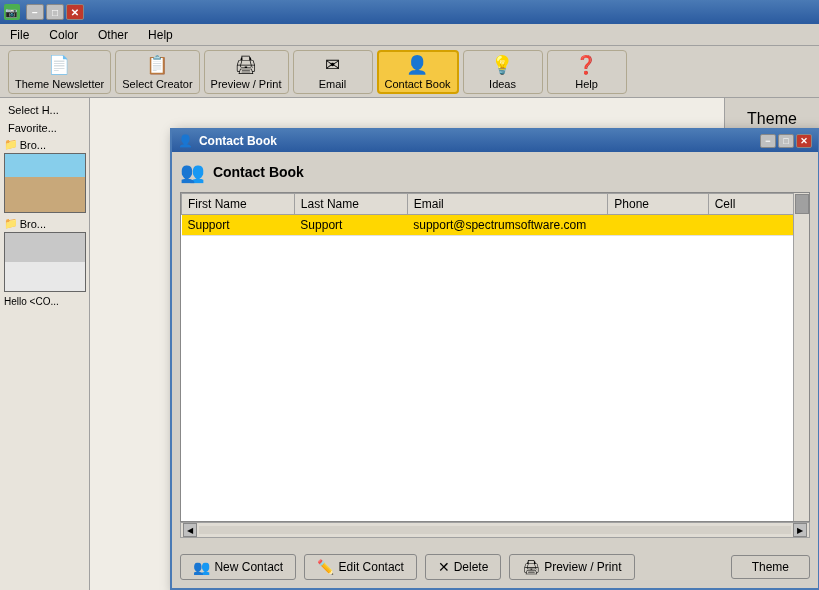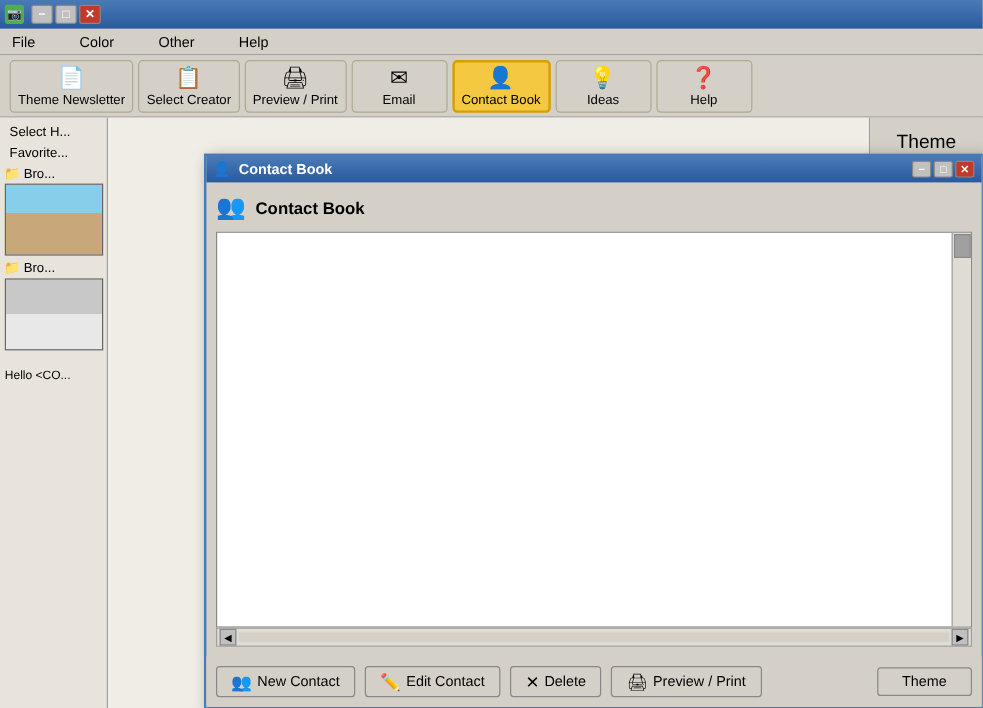--- a/index.html
+++ b/index.html
@@ -46,21 +46,21 @@
     .title-btn.close-btn { background: #c0392b; color: white; }
 
     
     .menu-bar {
       background: #d4d0c8;
       height: 22px;
       display: flex;
       align-items: center;
       padding: 0 4px;
       border-bottom: 1px solid #a0a0a0;
-      gap: 25px;
+      gap: 8px;
     }
     .menu-item {
       padding: 2px 6px;
       cursor: pointer;
       font-size: 12px;
     }
 
     
     .toolbar {
       background: #d4d0c8;
@@ -118,21 +118,21 @@
     }
     .sidebar-folder {
       display: flex; align-items: center; gap: 2px;
       font-size: 11px;
       margin-bottom: 2px;
       cursor: pointer;
     }
     .thumb { width: 82px; height: 60px; background: #8899aa; border: 1px solid #666; margin-bottom: 4px; overflow: hidden; position: relative; }
     .thumb-img-desert { background: linear-gradient(to bottom, #87CEEB 40%, #c8a87a 40%); }
     .thumb-img-snow { background: linear-gradient(to bottom, #c8c8c8 50%, #e8e8e8 50%); }
-    .sidebar-text { font-size: 10px; word-wrap: break-word; margin-top: 16px; }
+    .sidebar-text { font-size: 10px; word-wrap: break-word; margin-top: 4px; }
 
     
     .content-area {
       flex: 1;
       background: #f0ede6;
       position: relative;
     }
 
     
     .right-panel {
@@ -409,20 +409,40 @@
             </div>
           </div>
 
           <div class="modal-content">
             <div class="modal-header-row">
               <span class="modal-header-icon">👥</span>
               <span class="modal-header-title">Contact Book</span>
             </div>
 
             <div class="contact-table-wrapper">
+              <table class="contact-table">
+                <thead>
+                  <tr>
+                    <th class="col-first">First Name</th>
+                    <th class="col-last">Last Name</th>
+                    <th class="col-email">Email</th>
+                    <th class="col-phone">Phone</th>
+                    <th class="col-cell">Cell</th>
+                  </tr>
+                </thead>
+                <tbody id="contact-rows">
+                <tr class="selected">
+                      <td>Support</td>
+                      <td>Support</td>
+                      <td>support@spectrumsoftware.com</td>
+                      <td></td>
+                      <td></td>
+                    </tr>
+                  </tbody>
+              </table>
               <div class="scrollbar-col">
                 <div class="scrollbar-thumb"></div>
               </div>
             </div>
 
             <div class="h-scrollbar">
               <div class="h-scroll-left">◀</div>
               <div class="h-scroll-track"></div>
               <div class="h-scroll-right">▶</div>
             </div>

